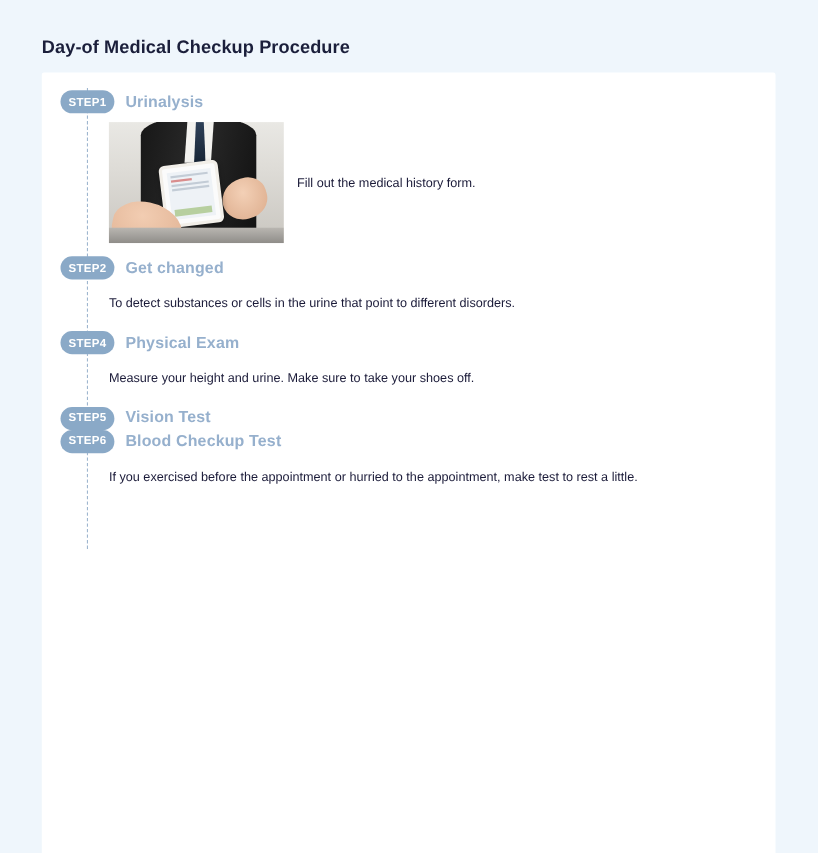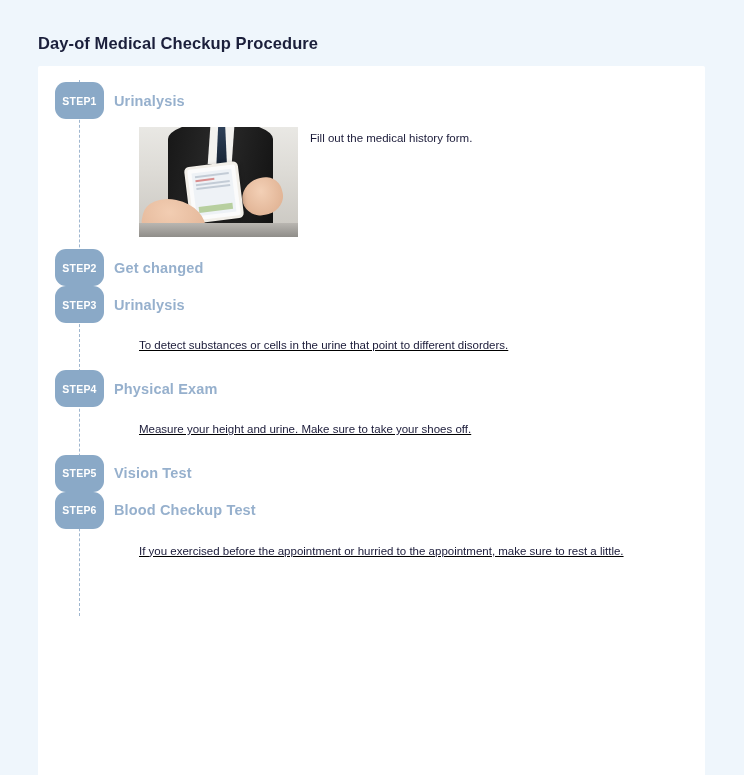--- a/index.html
+++ b/index.html
@@ -61,52 +61,50 @@
     padding-left: 17px;
   }
 
   .step-badge {
     position: relative;
     z-index: 2;
     display: inline-flex;
     align-items: center;
     justify-content: center;
     width: 49px;
-    height: 37px;
+    height: 21px;
     border-radius: 11px;
     background: #8aa9c7;
     color: #ffffff;
     font-size: 10.5px;
     font-weight: bold;
     letter-spacing: 0.2px;
     flex: 0 0 auto;
   }
 
   .step-title {
     font-size: 14.5px;
     font-weight: bold;
     color: #96b0cd;
     letter-spacing: 0.15px;
     white-space: nowrap;
   }
 
   .step-body {
     display: flex;
-    align-items: flex-start;
+    align-items: center;
     gap: 12px;
     padding-left: 61px;
     padding-top: 8px;
     padding-bottom: 12px;
-    margin-left: 40px;
   }
 
   .step-body.no-media {
     padding-top: 13px;
     padding-bottom: 16px;
-    text-decoration: underline;
   }
 
   .step-desc {
     font-size: 11.5px;
     color: #1a1a38;
     line-height: 1.5;
     padding-top: 1px;
   }
 
   .step-body.has-media .step-desc {
@@ -289,24 +287,20 @@
     </div>
 
     <div class="step">
       <div class="step-head">
         <span class="step-badge">STEP2</span>
         <span class="step-title">Get changed</span>
       </div>
     </div>
 
     <div class="step">
-      <div class="step-head">
-        <span class="step-badge">STEP3</span>
-        <span class="step-title">Urinalysis</span>
-      </div>
       <div class="step-body no-media">
         <div class="step-desc">To detect substances or cells in the urine that point to different disorders.</div>
       </div>
     </div>
 
     <div class="step">
       <div class="step-head">
         <span class="step-badge">STEP4</span>
         <span class="step-title">Physical Exam</span>
       </div>
@@ -321,19 +315,19 @@
         <span class="step-title">Vision Test</span>
       </div>
     </div>
 
     <div class="step">
       <div class="step-head">
         <span class="step-badge">STEP6</span>
         <span class="step-title">Blood Checkup Test</span>
       </div>
       <div class="step-body no-media">
-        <div class="step-desc">If you exercised before the appointment or hurried to the appointment, make sure to rest a little.</div>
+        <div class="step-desc">If you exercised before the appointment or hurried to the appointment, make test to rest a little.</div>
       </div>
     </div>
 
 
   </div>
 </div>
 
 </body></html>

